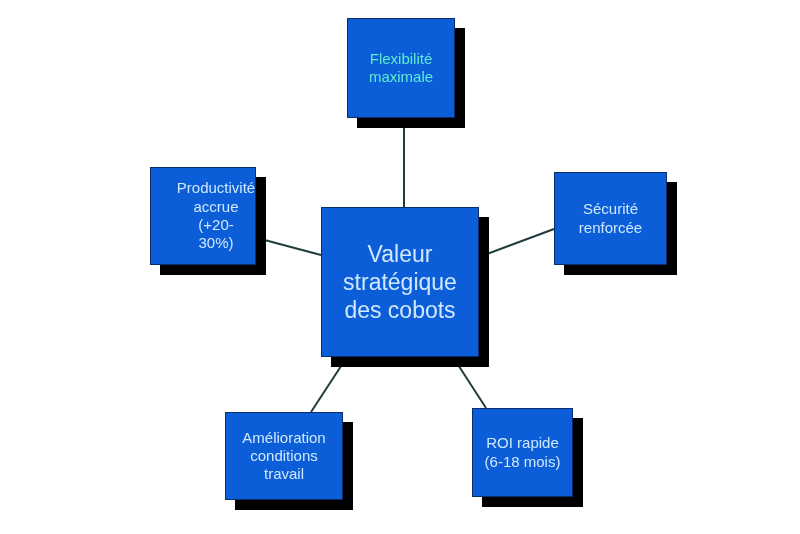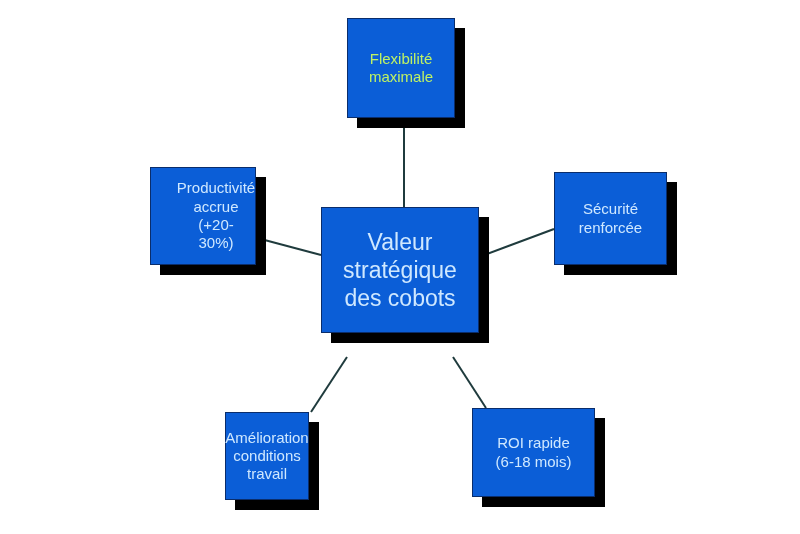--- a/index.html
+++ b/index.html
@@ -56,46 +56,46 @@
 <div id="canvas">
 
   <svg id="edge-layer" viewBox="0 0 800 534" xmlns="http://www.w3.org/2000/svg">
       <line x1="404" y1="207" x2="404" y2="128" stroke="#1f3b3d" stroke-width="2"></line>
       <line x1="321" y1="255" x2="257" y2="238" stroke="#1f3b3d" stroke-width="2"></line>
       <line x1="479" y1="257" x2="554" y2="229" stroke="#1f3b3d" stroke-width="2"></line>
       <line x1="347" y1="357" x2="311" y2="412" stroke="#1f3b3d" stroke-width="2"></line>
       <line x1="453" y1="357" x2="486" y2="408" stroke="#1f3b3d" stroke-width="2"></line>
     </svg>
 
-  <div class="node node-center" style="left: 321px; top: 207px; width: 158px; height: 126px; background: rgb(11, 94, 215); border-color: rgb(10, 45, 107); color: rgb(207, 232, 255); box-shadow: rgb(0, 0, 0) 10px 10px 0px 0px;">
+  <div class="node node-center" style="left: 321px; top: 207px; width: 158px; height: 150px; background: rgb(11, 94, 215); border-color: rgb(10, 45, 107); color: rgb(207, 232, 255); box-shadow: rgb(0, 0, 0) 10px 10px 0px 0px;">
     <span class="node-label">Valeur
 stratégique
 des cobots</span>
   </div>
 
-  <div class="node node-leaf" style="left: 347px; top: 18px; width: 108px; height: 100px; background: rgb(11, 94, 215); border-color: rgb(10, 45, 107); color: #bef264; box-shadow: rgb(0, 0, 0) 10px 10px 0px 0px;">
+  <div class="node node-leaf" style="left: 347px; top: 18px; width: 108px; height: 100px; background: rgb(11, 94, 215); border-color: rgb(10, 45, 107); color: #5eead4; box-shadow: rgb(0, 0, 0) 10px 10px 0px 0px;">
     <span class="node-label">Flexibilité
 maximale</span>
   </div>
 
   <div class="node node-leaf" style="left: 150px; top: 167px; width: 106px; height: 98px; background: rgb(11, 94, 215); border-color: rgb(10, 45, 107); color: rgb(207, 232, 255); box-shadow: rgb(0, 0, 0) 10px 10px 0px 0px; padding-left: 32px;">
     <span class="node-label">Productivité
 accrue (+20-
 30%)</span>
   </div>
 
   <div class="node node-leaf" style="left: 554px; top: 172px; width: 113px; height: 93px; background: rgb(11, 94, 215); border-color: rgb(10, 45, 107); color: rgb(207, 232, 255); box-shadow: rgb(0, 0, 0) 10px 10px 0px 0px;">
     <span class="node-label">Sécurité
 renforcée</span>
   </div>
 
-  <div class="node node-leaf" style="left: 225px; top: 412px; width: 84px; height: 88px; background: rgb(11, 94, 215); border-color: rgb(10, 45, 107); color: rgb(207, 232, 255); box-shadow: rgb(0, 0, 0) 10px 10px 0px 0px;">
+  <div class="node node-leaf" style="left: 225px; top: 412px; width: 118px; height: 88px; background: rgb(11, 94, 215); border-color: rgb(10, 45, 107); color: rgb(207, 232, 255); box-shadow: rgb(0, 0, 0) 10px 10px 0px 0px;">
     <span class="node-label">Amélioration
 conditions
 travail</span>
   </div>
 
-  <div class="node node-leaf" style="left: 472px; top: 408px; width: 123px; height: 89px; background: rgb(11, 94, 215); border-color: rgb(10, 45, 107); color: rgb(207, 232, 255); box-shadow: rgb(0, 0, 0) 10px 10px 0px 0px;">
+  <div class="node node-leaf" style="left: 472px; top: 408px; width: 101px; height: 89px; background: rgb(11, 94, 215); border-color: rgb(10, 45, 107); color: rgb(207, 232, 255); box-shadow: rgb(0, 0, 0) 10px 10px 0px 0px;">
     <span class="node-label">ROI rapide
 (6-18 mois)</span>
   </div>
 
 </div>
 
 </body></html>

